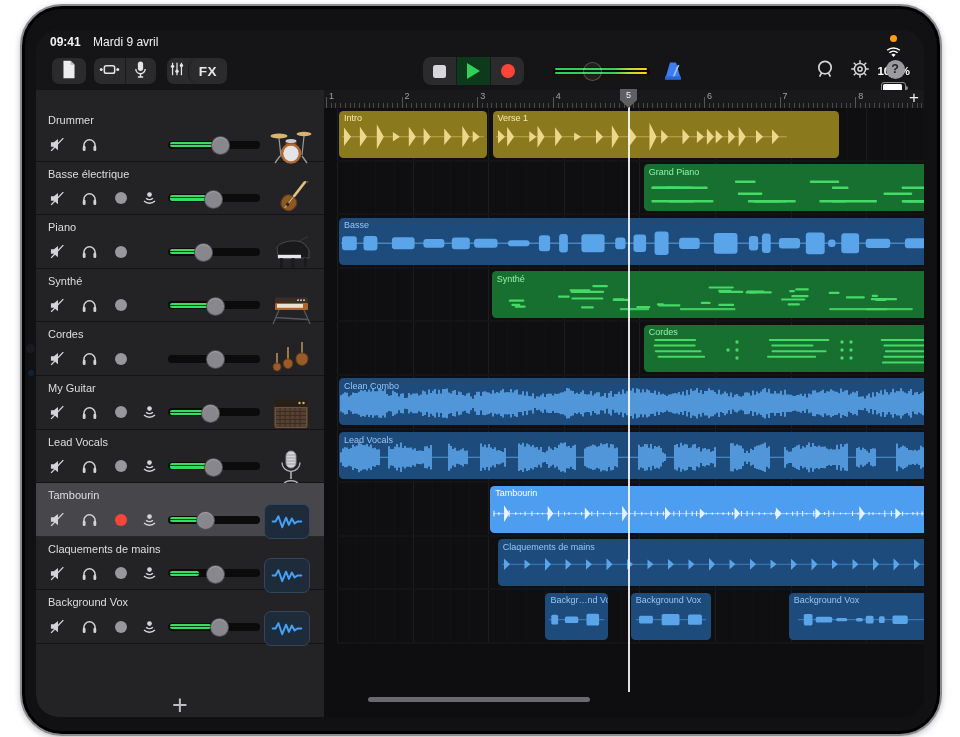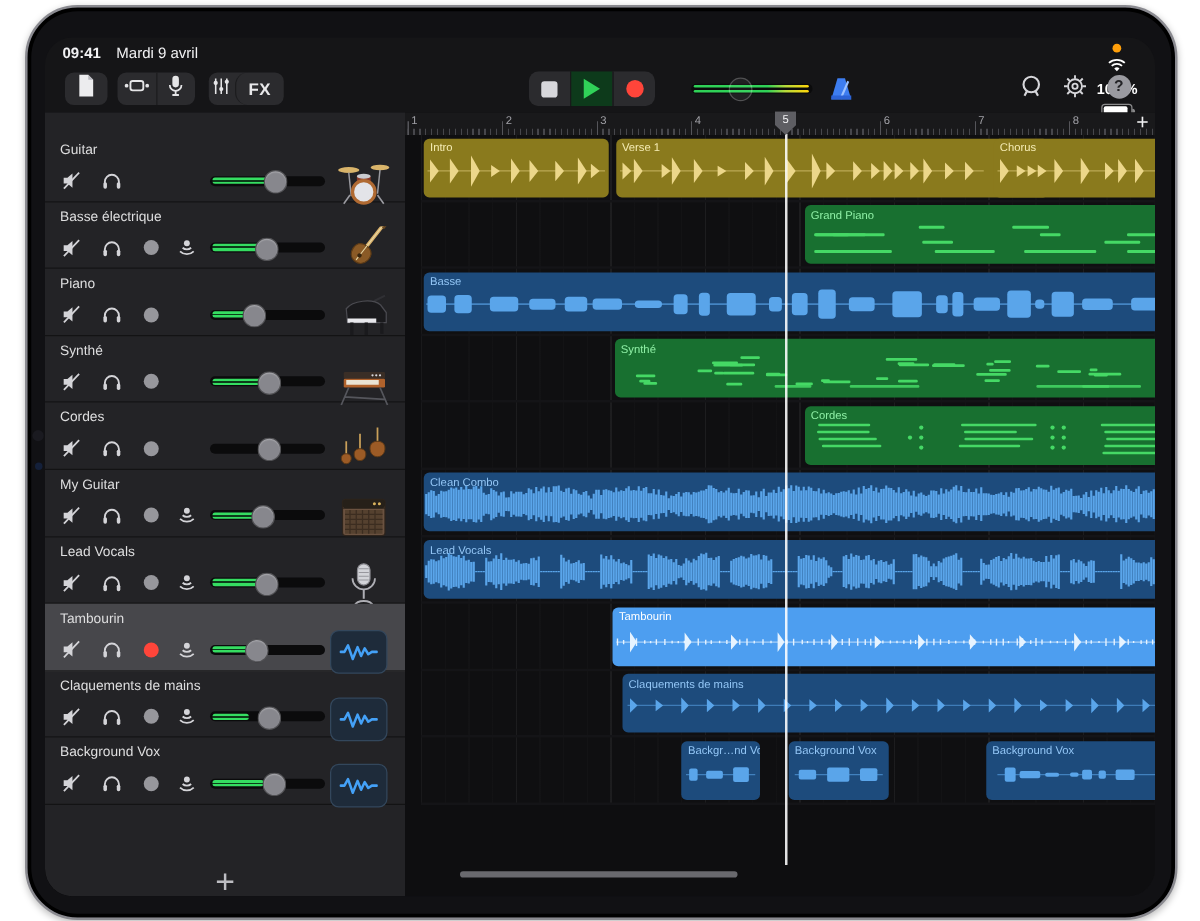--- a/index.html
+++ b/index.html
@@ -246,36 +246,20 @@
                 <path d="M189.5 17.9 L196.5 25.8 L189.5 33.6 Z" fill="#ecd78a"></path>
                 <path d="M203.9 19.4 L210.9 25.8 L203.9 32.1 Z" fill="#ecd78a"></path>
                 <path d="M213.9 17.8 L220.9 25.8 L213.9 33.8 Z" fill="#ecd78a"></path>
                 <path d="M222.7 19.0 L229.7 25.8 L222.7 32.5 Z" fill="#ecd78a"></path>
                 <path d="M235.2 18.5 L242.2 25.8 L235.2 33.0 Z" fill="#ecd78a"></path>
                 <path d="M245.7 15.7 L252.7 25.8 L245.7 35.8 Z" fill="#ecd78a"></path>
                 <path d="M263.0 18.9 L270.0 25.8 L263.0 32.6 Z" fill="#ecd78a"></path>
                 <path d="M279.0 18.3 L286.0 25.8 L279.0 33.2 Z" fill="#ecd78a"></path>
               </svg>
               <span class="region-label">Verse 1</span>
-            </div>
-            <div class="region c-yellow" style="left: 457.9px; width: 142px;">
-              <svg width="142" height="46">
-                <path d="M3 25.76 H139" stroke="#ecd78a" stroke-width="1" opacity=".5"></path>
-                <path d="M5.0 16.1 L12.0 25.8 L5.0 35.4 Z" fill="#ecd78a"></path>
-                <path d="M18.4 21.1 L25.4 25.8 L18.4 30.5 Z" fill="#ecd78a"></path>
-                <path d="M27.1 21.4 L34.1 25.8 L27.1 30.1 Z" fill="#ecd78a"></path>
-                <path d="M35.2 20.8 L42.2 25.8 L35.2 30.7 Z" fill="#ecd78a"></path>
-                <path d="M48.5 16.2 L55.5 25.8 L48.5 35.3 Z" fill="#ecd78a"></path>
-                <path d="M69.6 15.2 L76.6 25.8 L69.6 36.3 Z" fill="#ecd78a"></path>
-                <path d="M89.0 18.8 L96.0 25.8 L89.0 32.7 Z" fill="#ecd78a"></path>
-                <path d="M99.5 16.2 L106.5 25.8 L99.5 35.4 Z" fill="#ecd78a"></path>
-                <path d="M113.0 16.0 L120.0 25.8 L113.0 35.5 Z" fill="#ecd78a"></path>
-                <path d="M130.2 20.5 L137.2 25.8 L130.2 31.0 Z" fill="#ecd78a"></path>
-              </svg>
-              <span class="region-label">Chorus</span>
             </div>
           </div>
           <div class="lane">
             <div class="region c-green" style="left: 306.7px; width: 293px;">
               <svg width="293" height="46">
                 <rect x="7.4" y="36" width="42.5" height="2.4" rx="1" fill="#45d965"></rect>
                 <rect x="8.1" y="22.5" width="27.1" height="2.4" rx="1" fill="#45d965"></rect>
                 <rect x="24.6" y="36" width="44.9" height="2.4" rx="1" fill="#45d965"></rect>
                 <rect x="22.0" y="22.5" width="41.7" height="2.4" rx="1" fill="#45d965"></rect>
                 <rect x="7.3" y="22.5" width="41.3" height="2.4" rx="1" fill="#45d965"></rect>
@@ -502,21 +486,21 @@
             </div>
           </div>
         </div>
       <div class="playhead-tag" style="top:-1px;">5</div>
       <div class="playhead-line" style="top:17px;"></div>
       <div class="hscroll"></div>
       <div class="hdrcol">
         <div class="hdr-spacer"></div>
         <div id="hdr-rows">
             <div class="trk">
-    <div class="trk-name">Guitar</div>
+    <div class="trk-name">Drummer</div>
     <div class="trk-controls">
       <span class="ic mute">
                   <svg width="17" height="15" viewBox="0 0 18 16">
                     <path d="M2 5.5 H5.2 L9.5 2 V14 L5.2 10.5 H2 Z" fill="#d4d4d8"></path>
                     <path d="M2.2 14.8 L15.2 1.2" stroke="#d4d4d8" stroke-width="1.5"></path>
                   </svg>
                 </span>
       <span class="ic phones">
                   <svg width="17" height="15" viewBox="0 0 18 16">
                     <path d="M3 13 V9 a6 6 0 0 1 12 0 V13" fill="none" stroke="#d4d4d8" stroke-width="1.6"></path>

